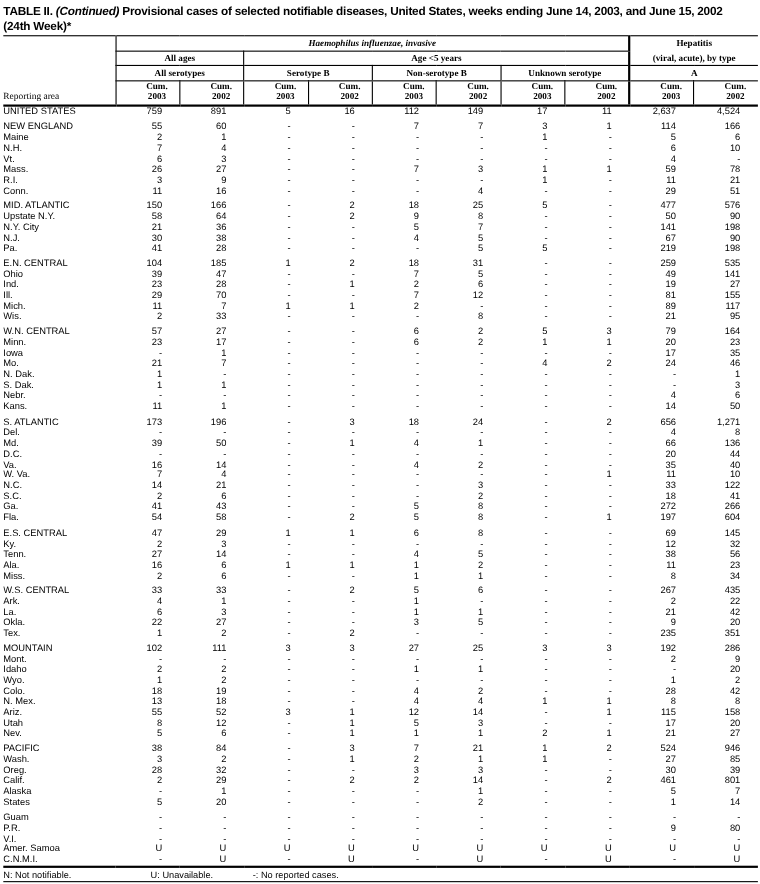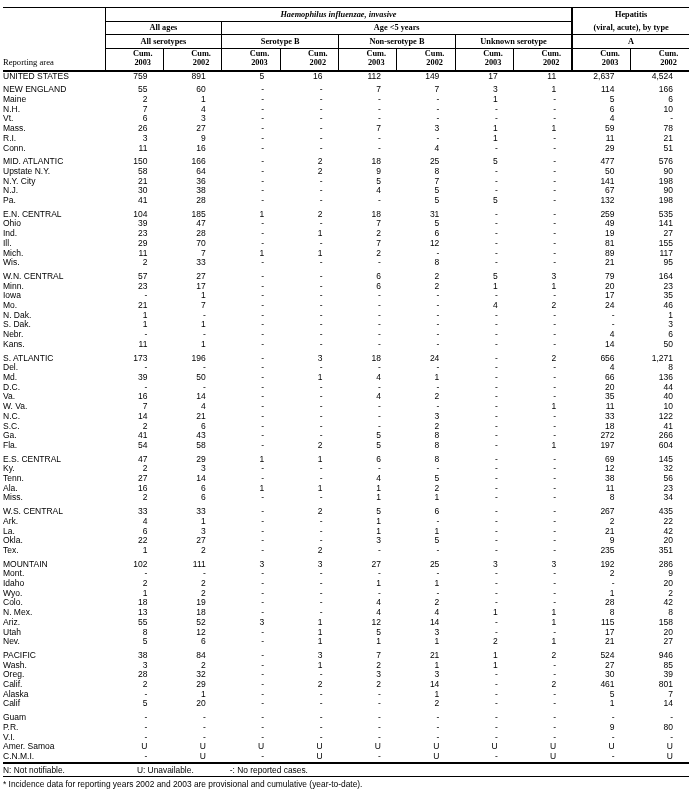--- a/index.html
+++ b/index.html
@@ -39,20 +39,22 @@
   .foot1 .s2 { margin-left:24px;padding-left:48px; }
   .foot1 .s3 { margin-left:36px; }
   .foot2 { font-size:8.4px; line-height:10px; padding-top:2px; }
 </style>
 </head>
 <body>
 
 <div class="page">
 
   <div class="title">
+    <span class="l1"><span>TABLE II. </span><span class="ital">(Continued)</span><span> Provisional cases of selected notifiable diseases, United States, weeks ending June 14, 2003, and June 15, 2002</span></span>
+    <span class="l2">(24th Week)*</span>
   </div>
 
   <table>
     <colgroup>
       <col class="c-area">
       <col class="c-num">
         <col class="c-num">
         <col class="c-num">
         <col class="c-num">
         <col class="c-num">
@@ -283,21 +285,21 @@
         <tr>
           <td class="area">Pa.</td>
           <td class="val">41</td>
           <td class="val">28</td>
           <td class="val">-</td>
           <td class="val">-</td>
           <td class="val">-</td>
           <td class="val">5</td>
           <td class="val">5</td>
           <td class="val">-</td>
-          <td class="val">132</td>
+          <td class="val">219</td>
           <td class="val">198</td>
         </tr>
         <tr class="gap">
           <td class="area">E.N. CENTRAL</td>
           <td class="val">104</td>
           <td class="val">185</td>
           <td class="val">1</td>
           <td class="val">2</td>
           <td class="val">18</td>
           <td class="val">31</td>
@@ -911,21 +913,21 @@
           <td class="val">-</td>
           <td class="val">-</td>
           <td class="val">-</td>
           <td class="val">1</td>
           <td class="val">-</td>
           <td class="val">-</td>
           <td class="val">5</td>
           <td class="val">7</td>
         </tr>
         <tr>
-          <td class="area">Calif</td>
+          <td class="area">States</td>
           <td class="val">5</td>
           <td class="val">20</td>
           <td class="val">-</td>
           <td class="val">-</td>
           <td class="val">-</td>
           <td class="val">2</td>
           <td class="val">-</td>
           <td class="val">-</td>
           <td class="val">1</td>
           <td class="val">14</td>

